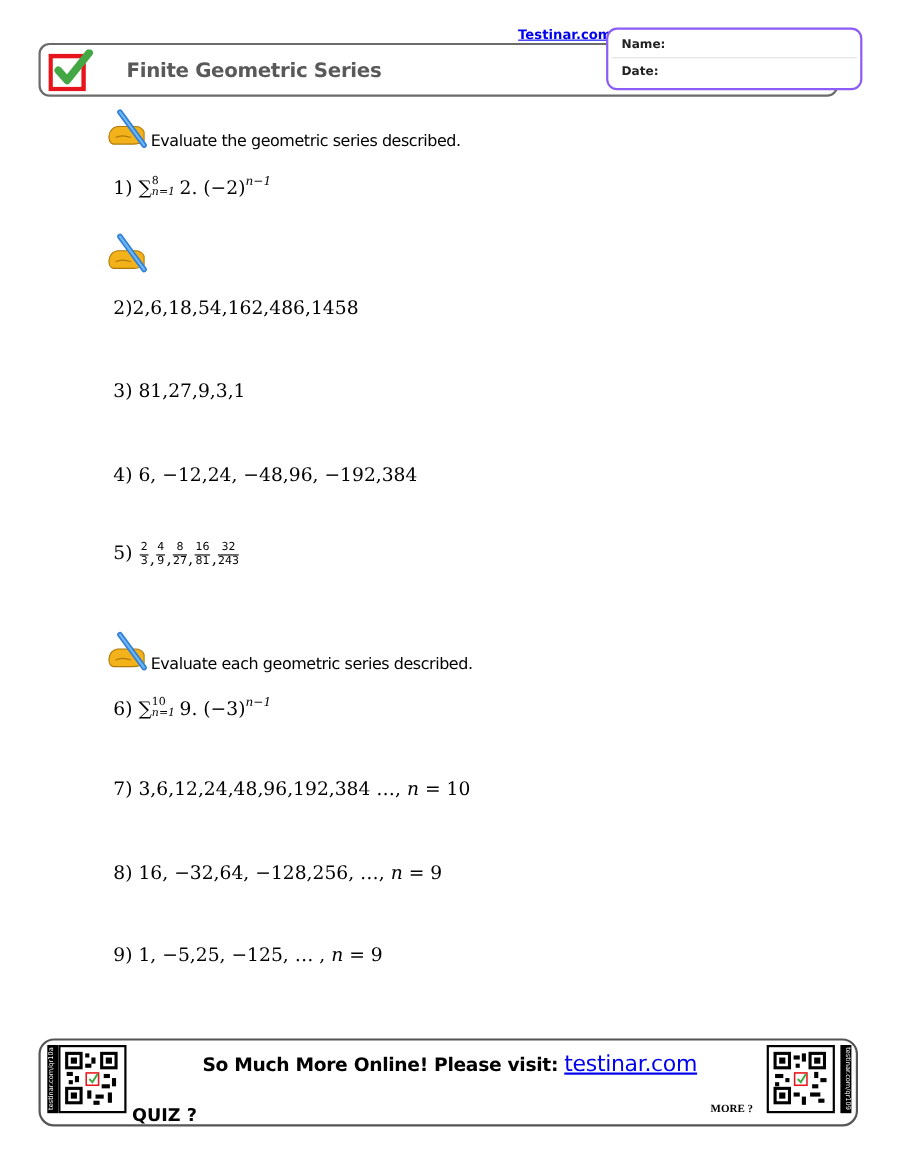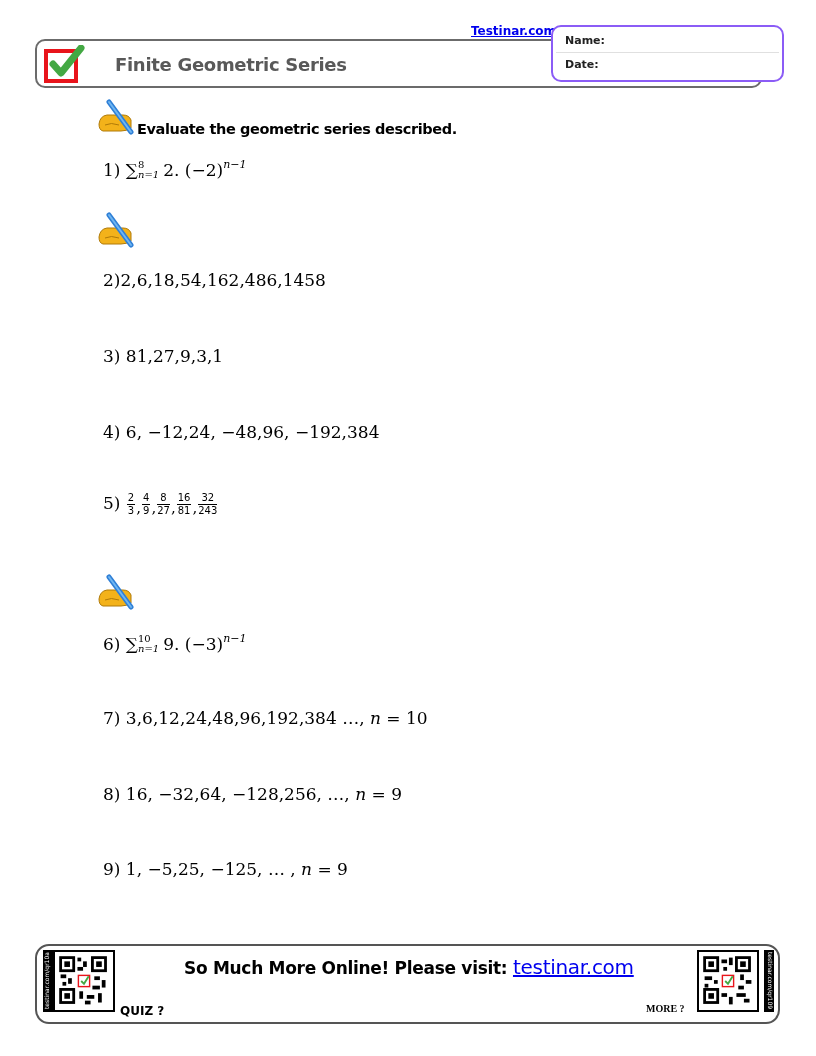--- a/index.html
+++ b/index.html
@@ -12,21 +12,21 @@
   .site-link { position:absolute; left:471px; top:24px; font-family:"DejaVu Sans", sans-serif; font-weight:bold; font-size:12px; color:#0000ee; text-decoration:underline; }
   .name-box { position:absolute; left:551px; top:25px; width:233px; height:57px; border:2px solid #8b5cf6; border-radius:10px; box-sizing:border-box; background:#fff; }
   .name-row { position:absolute; left:12px; font-family:"DejaVu Sans", sans-serif; font-size:11px; font-weight:bold; color:#222; }
   .name-row.r1 { top:7px; }
   .name-row.r2 { top:31px; }
   .name-divider { position:absolute; left:3px; right:3px; top:25px; height:1px; background:#e0e0e0; }
 
   
   .section-head { position:absolute; left:97px; height:40px; display:flex; align-items:flex-end; }
   .pencil { width:40px; height:40px; margin-right:0px; }
-  .section-label { font-family:"DejaVu Sans", sans-serif; font-weight:bold; font-size:14.5px; letter-spacing:-0.4px; padding-bottom:1px; }
+  .section-label { font-family:"DejaVu Sans", sans-serif; font-weight:normal; font-size:14.5px; letter-spacing:-0.4px; padding-bottom:1px; }
 
   .problem { position:absolute; left:103px; font-family:"DejaVu Serif", serif; font-size:17px; white-space:nowrap; }
   .sigma { font-size:17px; }
   .subsup { display:inline-block; vertical-align:middle; line-height:1; font-size:10px; position:relative; top:-2px; margin-right:4px; }
   .subsup .sup { display:block; }
   .subsup .sub { display:block; font-style:italic; }
   .exp { font-size:11px; vertical-align:8px; font-style:italic;margin-top:12px; }
   .it { font-style:italic; }
 
   .frac { display:inline-block; vertical-align:middle; text-align:center; font-family:"DejaVu Sans", sans-serif; font-size:10px; line-height:1.15; margin:0 1px; }
@@ -36,21 +36,21 @@
 
   
   .footer-box { position:absolute; left:35px; top:944px; width:745px; height:80px; border:2px solid #555; border-radius:14px; box-sizing:border-box; background:#fff; }
   .qr { position:absolute; width:62px; height:62px; border:2px solid #000; box-sizing:border-box; background:#fff; }
   .qr-left { left:43px; top:950px; }
   .qr-right { left:697px; top:950px; }
   .qr-side { position:absolute; width:10px; height:62px; background:#000; color:#fff; font-size:6px; writing-mode:vertical-rl; text-align:center; overflow:hidden; font-family:"DejaVu Sans", sans-serif; }
   .qr-side.left { left:43px; top:950px; transform:rotate(180deg); }
   .qr-side.right { left:764px; top:950px; }
   .qr-left { left:53px; }
-  .quiz-label { position:absolute; left:120px; top:1004px; font-family:"DejaVu Sans", sans-serif; font-weight:bold; font-size:12px; }
+  .quiz-label { position:absolute; left:120px; top:1004px; font-family:"DejaVu Sans", sans-serif; font-weight:bold; font-size:16px; }
   .more-label { position:absolute; left:646px; top:1003px; font-family:Liberation Serif, serif; font-weight:bold; font-size:10px; }
   .footer-text { position:absolute; left:184px; top:955px; font-family:"DejaVu Sans", sans-serif; font-weight:bold; font-size:17px; letter-spacing:-0.3px; white-space:nowrap; }
   .footer-link { font-weight:normal; color:#0000ee; text-decoration:underline; font-size:20px; }
 </style>
 </head>
 <body>
 
 <a class="site-link">Testinar.com</a>
 <div class="header-box"></div>
 <svg class="logo" viewBox="0 0 42 38">
@@ -108,20 +108,21 @@
   <span class="frac"><span class="n">2</span><span class="d">3</span></span><span class="comma">,</span><span class="frac"><span class="n">4</span><span class="d">9</span></span><span class="comma">,</span><span class="frac"><span class="n">8</span><span class="d">27</span></span><span class="comma">,</span><span class="frac"><span class="n">16</span><span class="d">81</span></span><span class="comma">,</span><span class="frac"><span class="n">32</span><span class="d">243</span></span>
 </div>
 
 <div class="section-head" style="top:573px;">
   <svg class="pencil" viewBox="0 0 40 40">
     <path d="M2 26 Q3 18 10 17 L26 17 Q32 17 34 22 L34 30 Q30 33 24 33 L6 33 Q2 32 2 26 Z" fill="#f3b21a" stroke="#b07a08" stroke-width="1"></path>
     <path d="M8 27 Q14 24 22 27" fill="none" stroke="#b07a08" stroke-width="1"></path>
     <path d="M12 4 L34 34" stroke="#2f7fd6" stroke-width="5" stroke-linecap="round"></path>
     <path d="M12 4 L34 34" stroke="#6fb6f2" stroke-width="2" stroke-linecap="round"></path>
   </svg>
+  <span class="section-label">Evaluate each geometric series described.</span>
 </div>
 
 <div class="problem" style="top:632px;">
   <span>6)</span>
   <span class="sigma">∑</span><span class="subsup"><span class="sup">10</span><span class="sub">n=1</span></span><span>9. (−3)</span><span class="exp">n−1</span>
 </div>
 
 <div class="problem" style="top:708px;">
   <span>7)</span>
   <span>3,6,12,24,48,96,192,384 …,</span>

